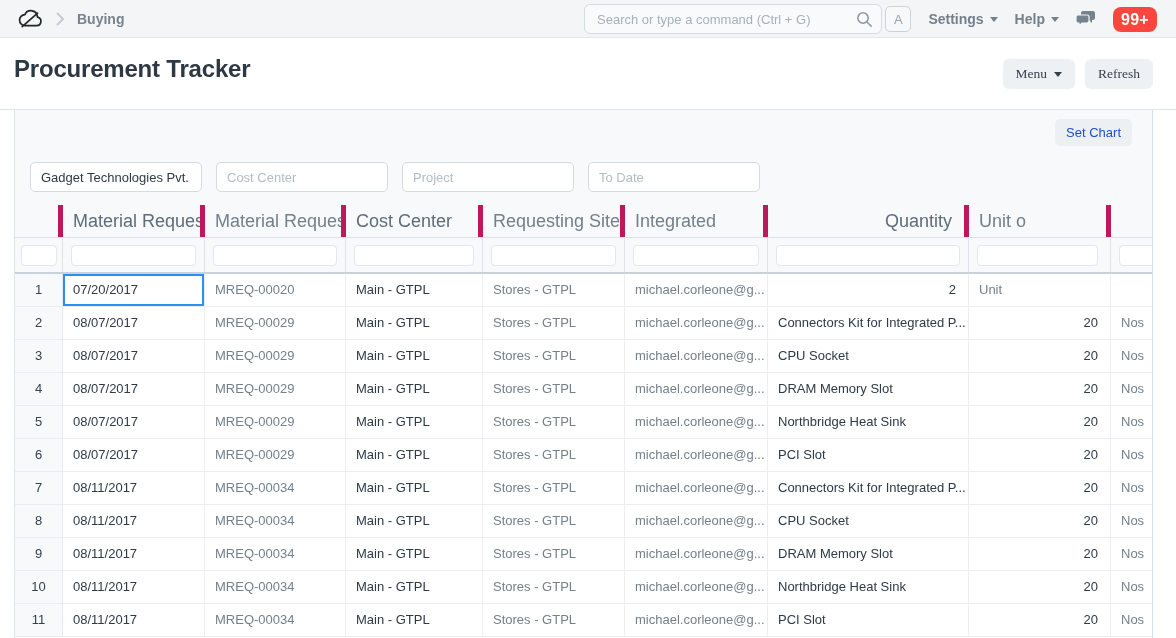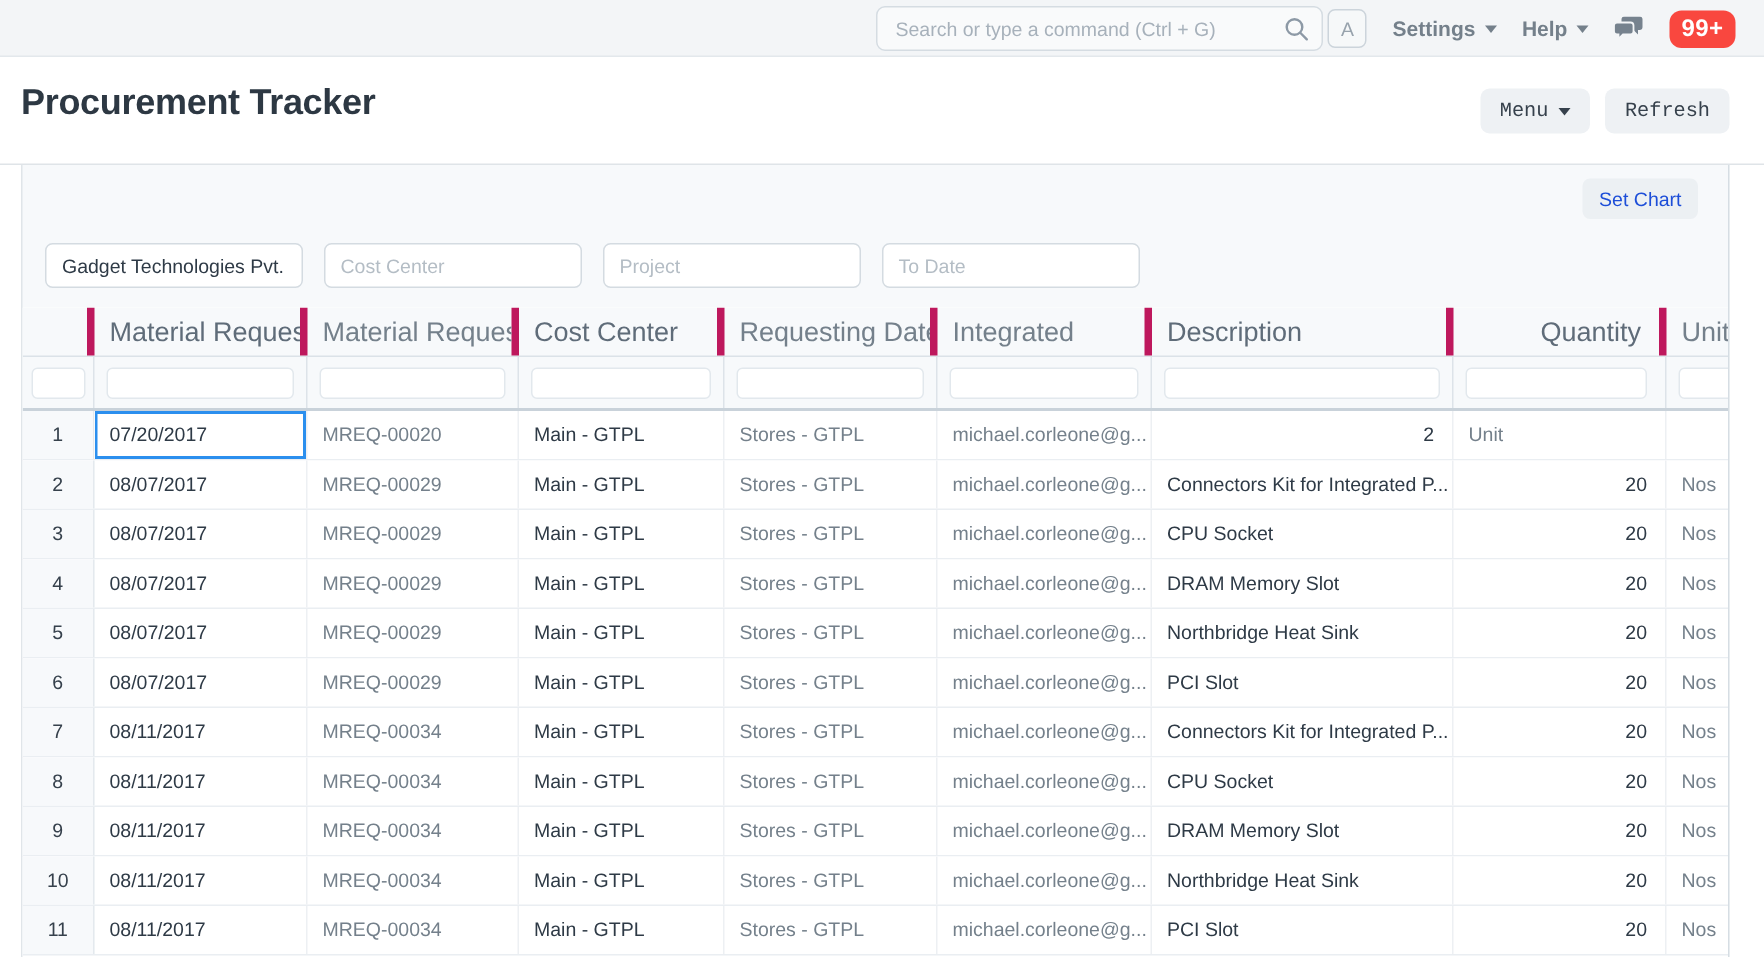--- a/index.html
+++ b/index.html
@@ -29,21 +29,21 @@
   .badge { background:#f9473f; color:#fff; font-size:16px; font-weight:700; line-height:1;
     padding:5px 8px 4px; border-radius:8px; cursor:pointer; letter-spacing:.3px; }
 
   
   .page-head { position:absolute; top:38px; left:0; width:1176px; height:72px; background:#fff;
     border-bottom:1px solid #dfe4e8;padding-left:44px; }
   .page-title { position:absolute; left:14px; top:17px; font-size:24px; font-weight:700;
     color:#2d3843; letter-spacing:-.2px; }
   .head-buttons { position:absolute; right:23px; top:21px; display:flex; gap:10px; }
   .btn { height:30px; padding:0 13px; background:#eef1f4; border:none; border-radius:6px;
-    font-size:13.5px; font-weight:500; color:#36414c; font-family:Liberation Mono, monospace; display:flex;
+    font-size:13.5px; font-weight:500; color:#36414c; font-family:Liberation Serif, serif; display:flex;
     align-items:center; gap:7px; cursor:pointer; }
 
   
   .report-container { position:absolute; top:110px; left:14px; width:1139px; height:528px;
     background:#f7f9fb; border-left:1px solid #e0e5e9; border-right:1px solid #d6dde3; overflow:hidden; }
   .report-toolbar { position:relative; height:45px; }
   .set-chart-btn { position:absolute; right:20px; top:9px; height:27px; padding:0 11px;
     background:#ecf0f3; border:none; border-radius:5px; font-size:13px; color:#1d4ed8;
     font-family:inherit; cursor:pointer; }
   .report-filters { height:50px; padding:7px 0 0 15px; display:flex; gap:14px; align-items:flex-start; }
@@ -68,20 +68,34 @@
     border-right:1px solid #edf0f3; white-space:nowrap; overflow:hidden; cursor:default; }
   .index-cell { background:#f7f9fb; text-align:center; border-right:1px solid #e4e9ee; color:#36414c; }
   .c2, .c4, .c5, .c8 { color:#74808b; }
   .c7 { text-align:right; padding-right:12px; }
   .focused { box-shadow: inset 0 0 0 2px #2b8fee; background:#fff; }
 </style>
 </head>
 <body>
 
 <div class="navbar">
+  <div class="nav-left">
+    <span class="logo">
+      <svg width="28" height="24" viewBox="0 0 28 24">
+        <path d="M9.2 18.6 h11.3 a4.3 4.3 0 0 0 1.0-8.5 A6.6 6.6 0 0 0 8.9 7.6 A4.9 4.9 0 0 0 9.2 18.6 Z" fill="none" stroke="#20262c" stroke-width="1.7" stroke-linejoin="round"></path>
+        <path d="M6.2 19.6 L21.6 6.2" stroke="#20262c" stroke-width="1.7" stroke-linecap="round"></path>
+      </svg>
+    </span>
+    <span class="crumb-chevron">
+      <svg width="9" height="14" viewBox="0 0 9 14">
+        <path d="M1.5 1.5 L7 7 L1.5 12.5" fill="none" stroke="#c3ccd4" stroke-width="2" stroke-linecap="round" stroke-linejoin="round"></path>
+      </svg>
+    </span>
+    <span class="breadcrumb">Buying</span>
+  </div>
 
   <div class="nav-search">
     <input type="text" placeholder="Search or type a command (Ctrl + G)" style="">
     <span class="search-icon">
       <svg width="17" height="17" viewBox="0 0 17 17">
         <circle cx="7" cy="7" r="5.2" fill="none" stroke="#8d99a6" stroke-width="1.6"></circle>
         <line x1="11" y1="11" x2="15.2" y2="15.2" stroke="#8d99a6" stroke-width="1.6" stroke-linecap="round"></line>
       </svg>
     </span>
   </div>
@@ -130,23 +144,22 @@
       <input class="filter-input" placeholder="Project" style="">
       <input class="filter-input" placeholder="To Date" style="">
     </div>
 
   <div class="datatable" id="datatable">
     <div class="dt-row dt-head-row" id="dt-head-row" style="grid-template-columns: 48px 142px 141px 137px 142px 143px 201px 142px 142px;">
         <div class="dt-head-cell c0"></div>
         <div class="dt-head-cell c1">Material Request ...</div>
         <div class="dt-head-cell c2">Material Request ...</div>
         <div class="dt-head-cell c3">Cost Center</div>
-        <div class="dt-head-cell c4">Requesting Date</div>
+        <div class="dt-head-cell c4">Requesting Site</div>
         <div class="dt-head-cell c5">Integrated</div>
-        <div class="dt-head-cell c6">Description</div>
         <div class="dt-head-cell c7">Quantity</div>
         <div class="dt-head-cell c8">Unit o</div>
       </div>
     <div class="dt-row dt-filter-row" id="dt-filter-row" style="grid-template-columns: 48px 142px 141px 137px 142px 143px 201px 142px 142px;">
         <div class="dt-filter-cell c0">
           <input style="width: 36px;">
         </div>
         <div class="dt-filter-cell c1">
           <input style="">
         </div>

